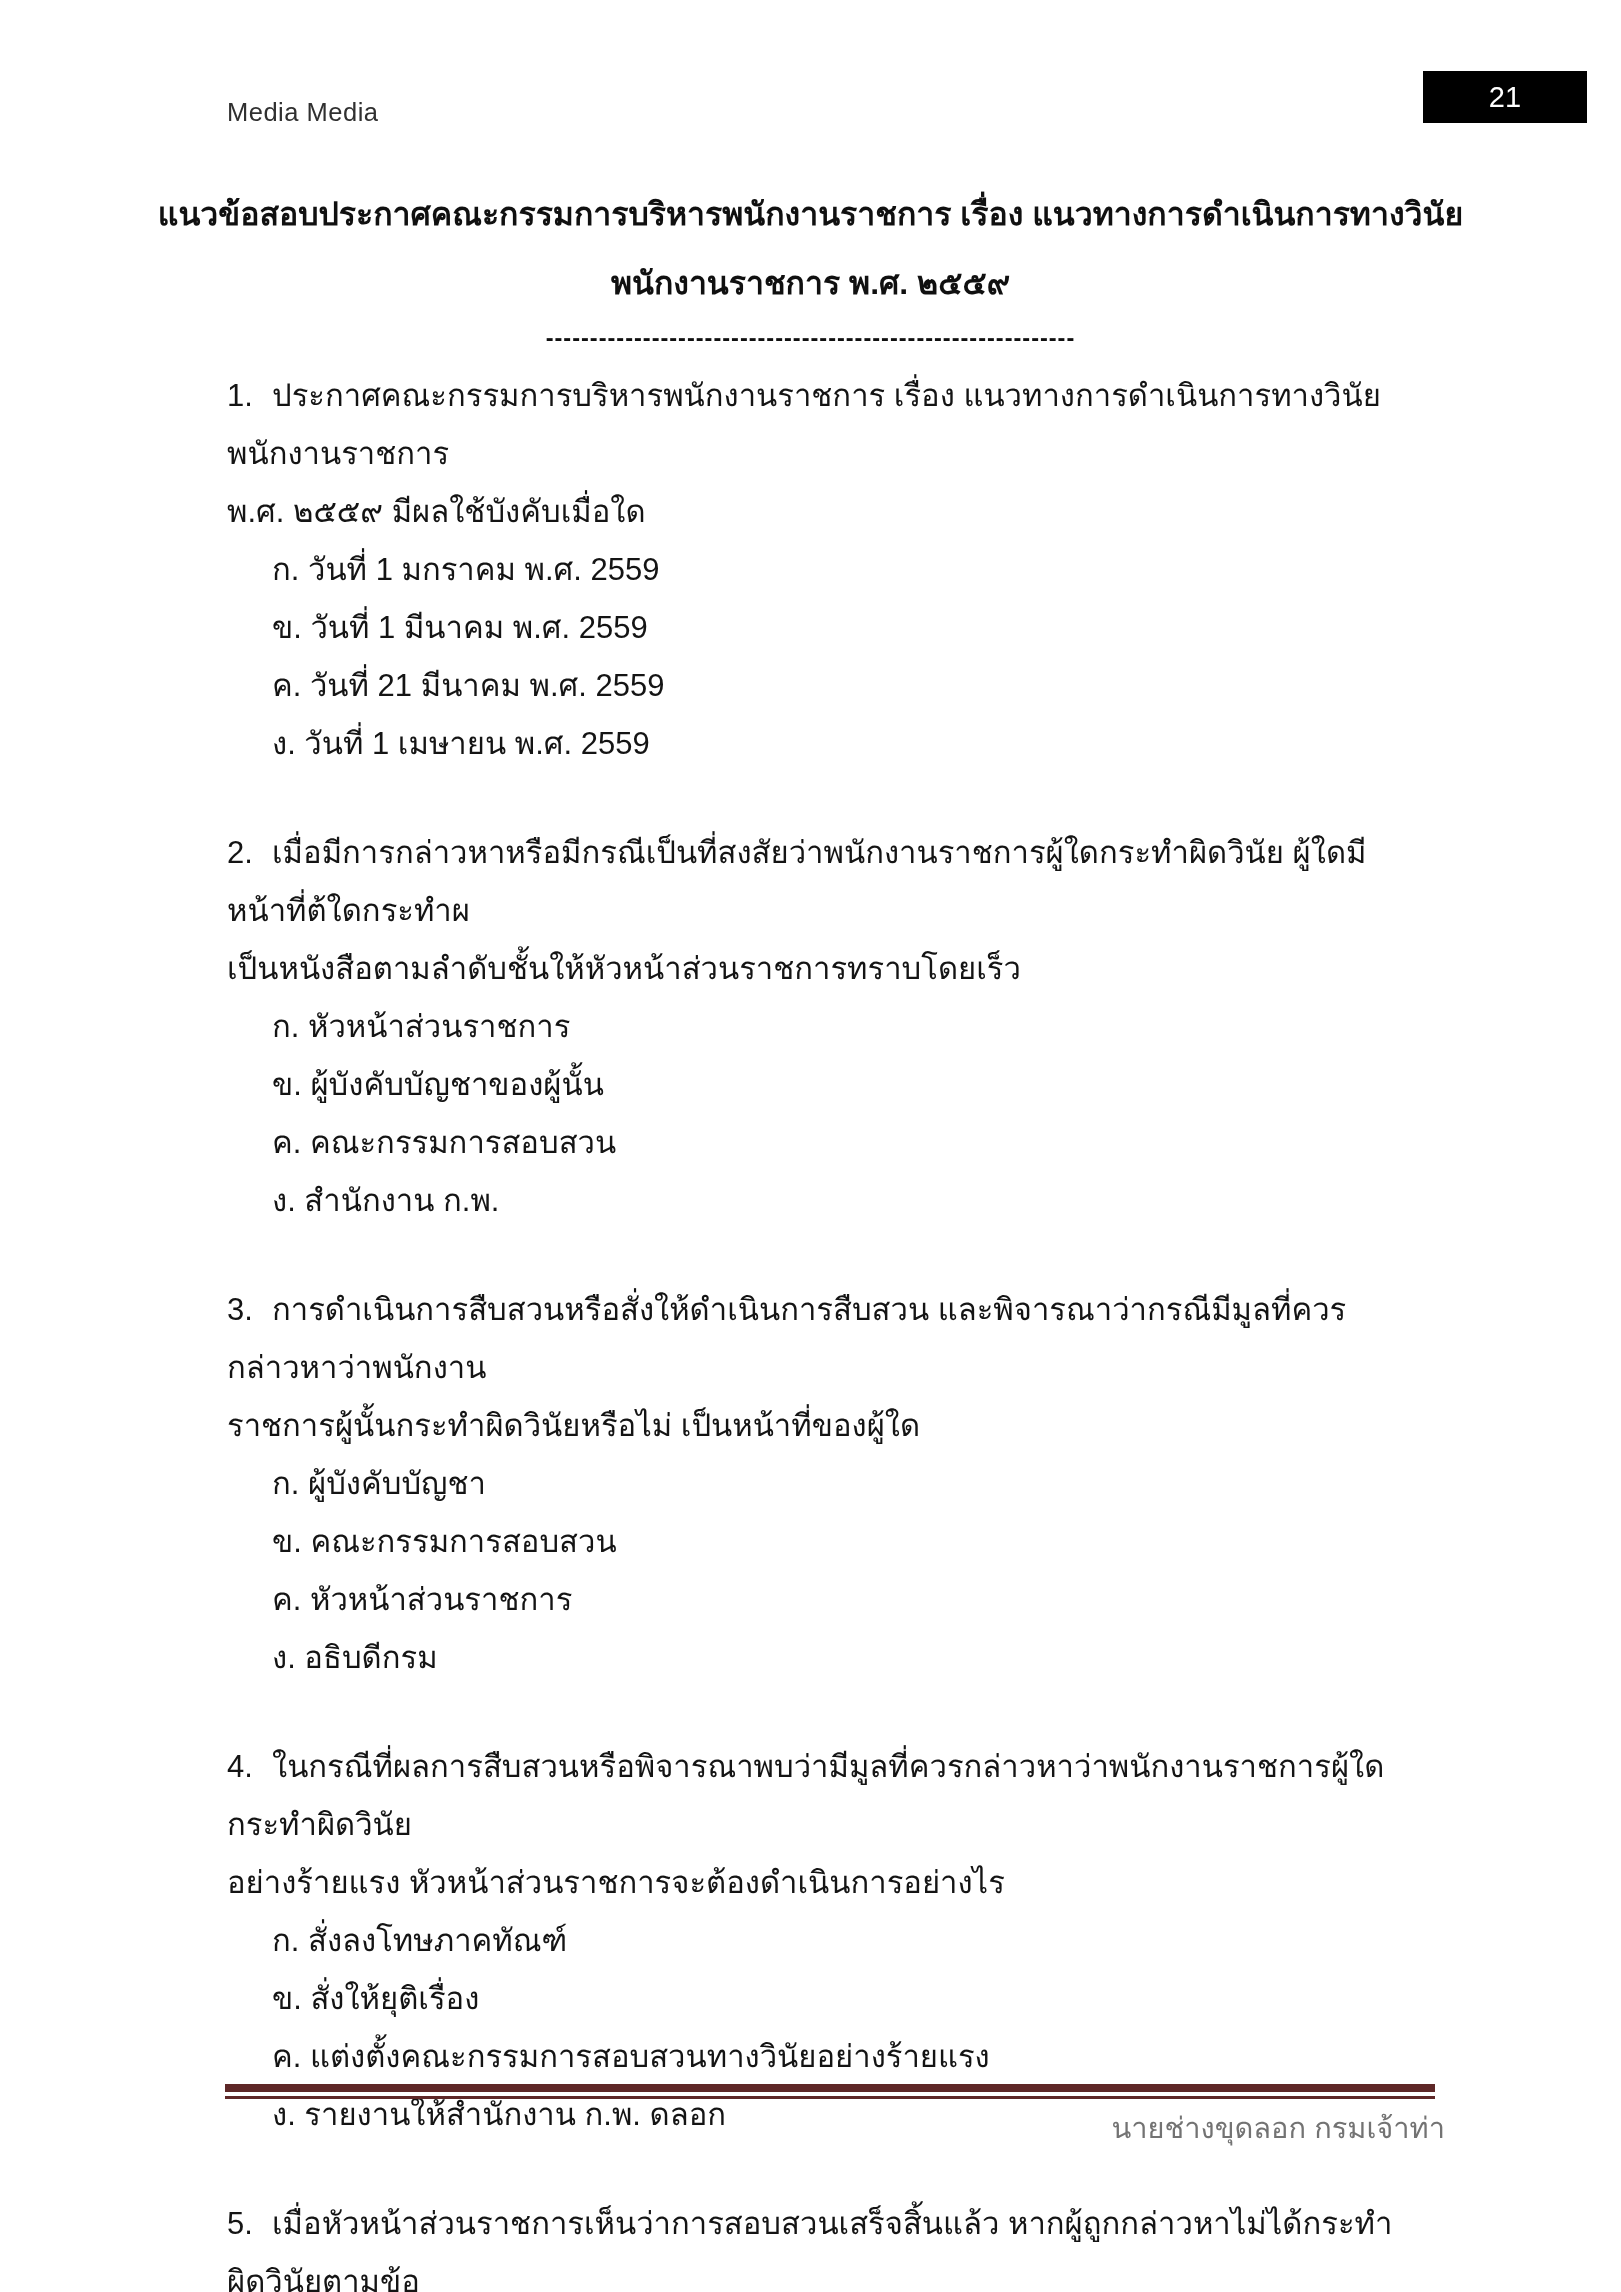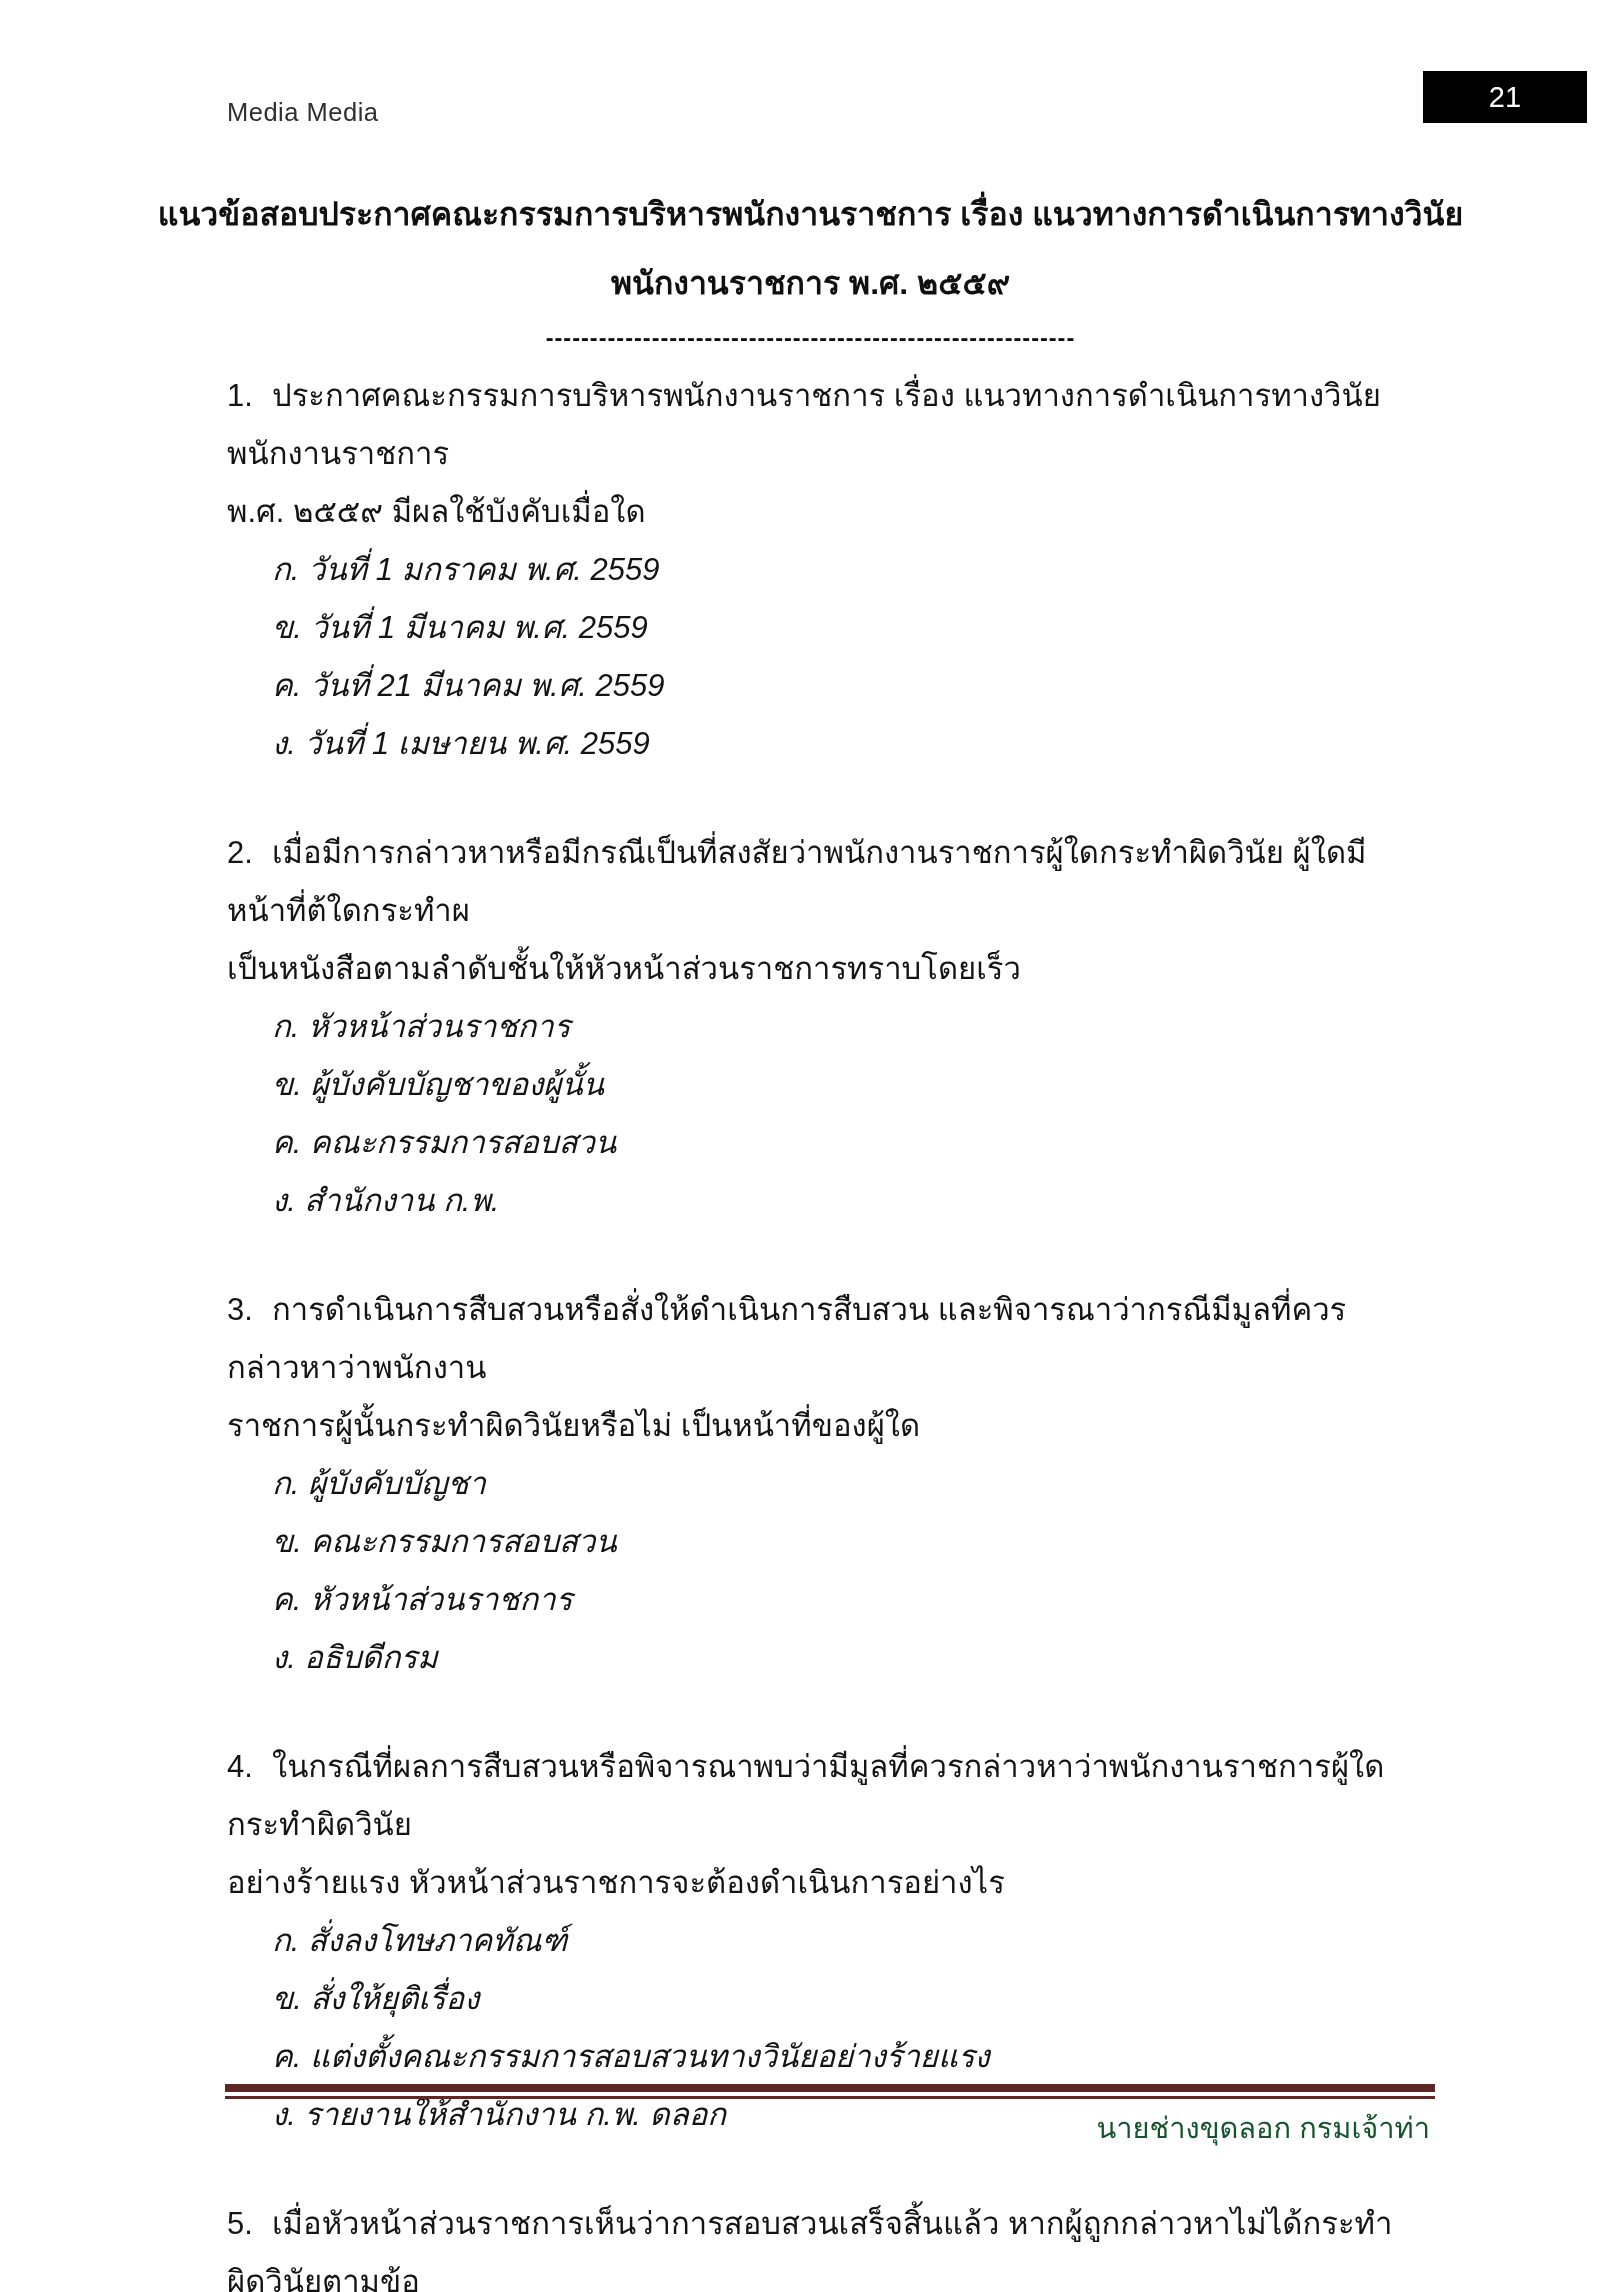--- a/index.html
+++ b/index.html
@@ -31,27 +31,27 @@
     font-size:23.5px;font-weight:bold;letter-spacing:1px;line-height:41px;
     white-space:nowrap;color:#101010;
   }
   .content{
     position:absolute;top:367px;left:227px;width:1191px;
     font-size:31px;color:#141414;
   }
   .question{margin-bottom:51px;}
   .q-line{line-height:58px;}
   .q-num{display:inline-block;min-width:45px;}
-  .choice{line-height:58px;margin-left:45px;font-style:italic;}
+  .choice{line-height:58px;margin-left:45px;}
   .footer-rules{position:absolute;left:225px;top:2084px;width:1210px;}
   .footer-rule-thick{height:7.8px;background:var(--accent,#5e2727);}
   .footer-rule-thin{height:2.9px;background:var(--accent,#5e2727);margin-top:3.9px;}
   .footer-credit{
-    position:absolute;left:220px;top:2103px;width:1210px;
-    text-align:right;font-size:29px;line-height:51px;color:#14532d;
+    position:absolute;left:235px;top:2103px;width:1210px;
+    text-align:right;font-size:29px;line-height:51px;color:#737373;
   }
 </style>
 </head>
 <body>
 
 <div class="page">
 
   <div class="brand">Media Media</div>
 
   <div class="pagenum-badge">

